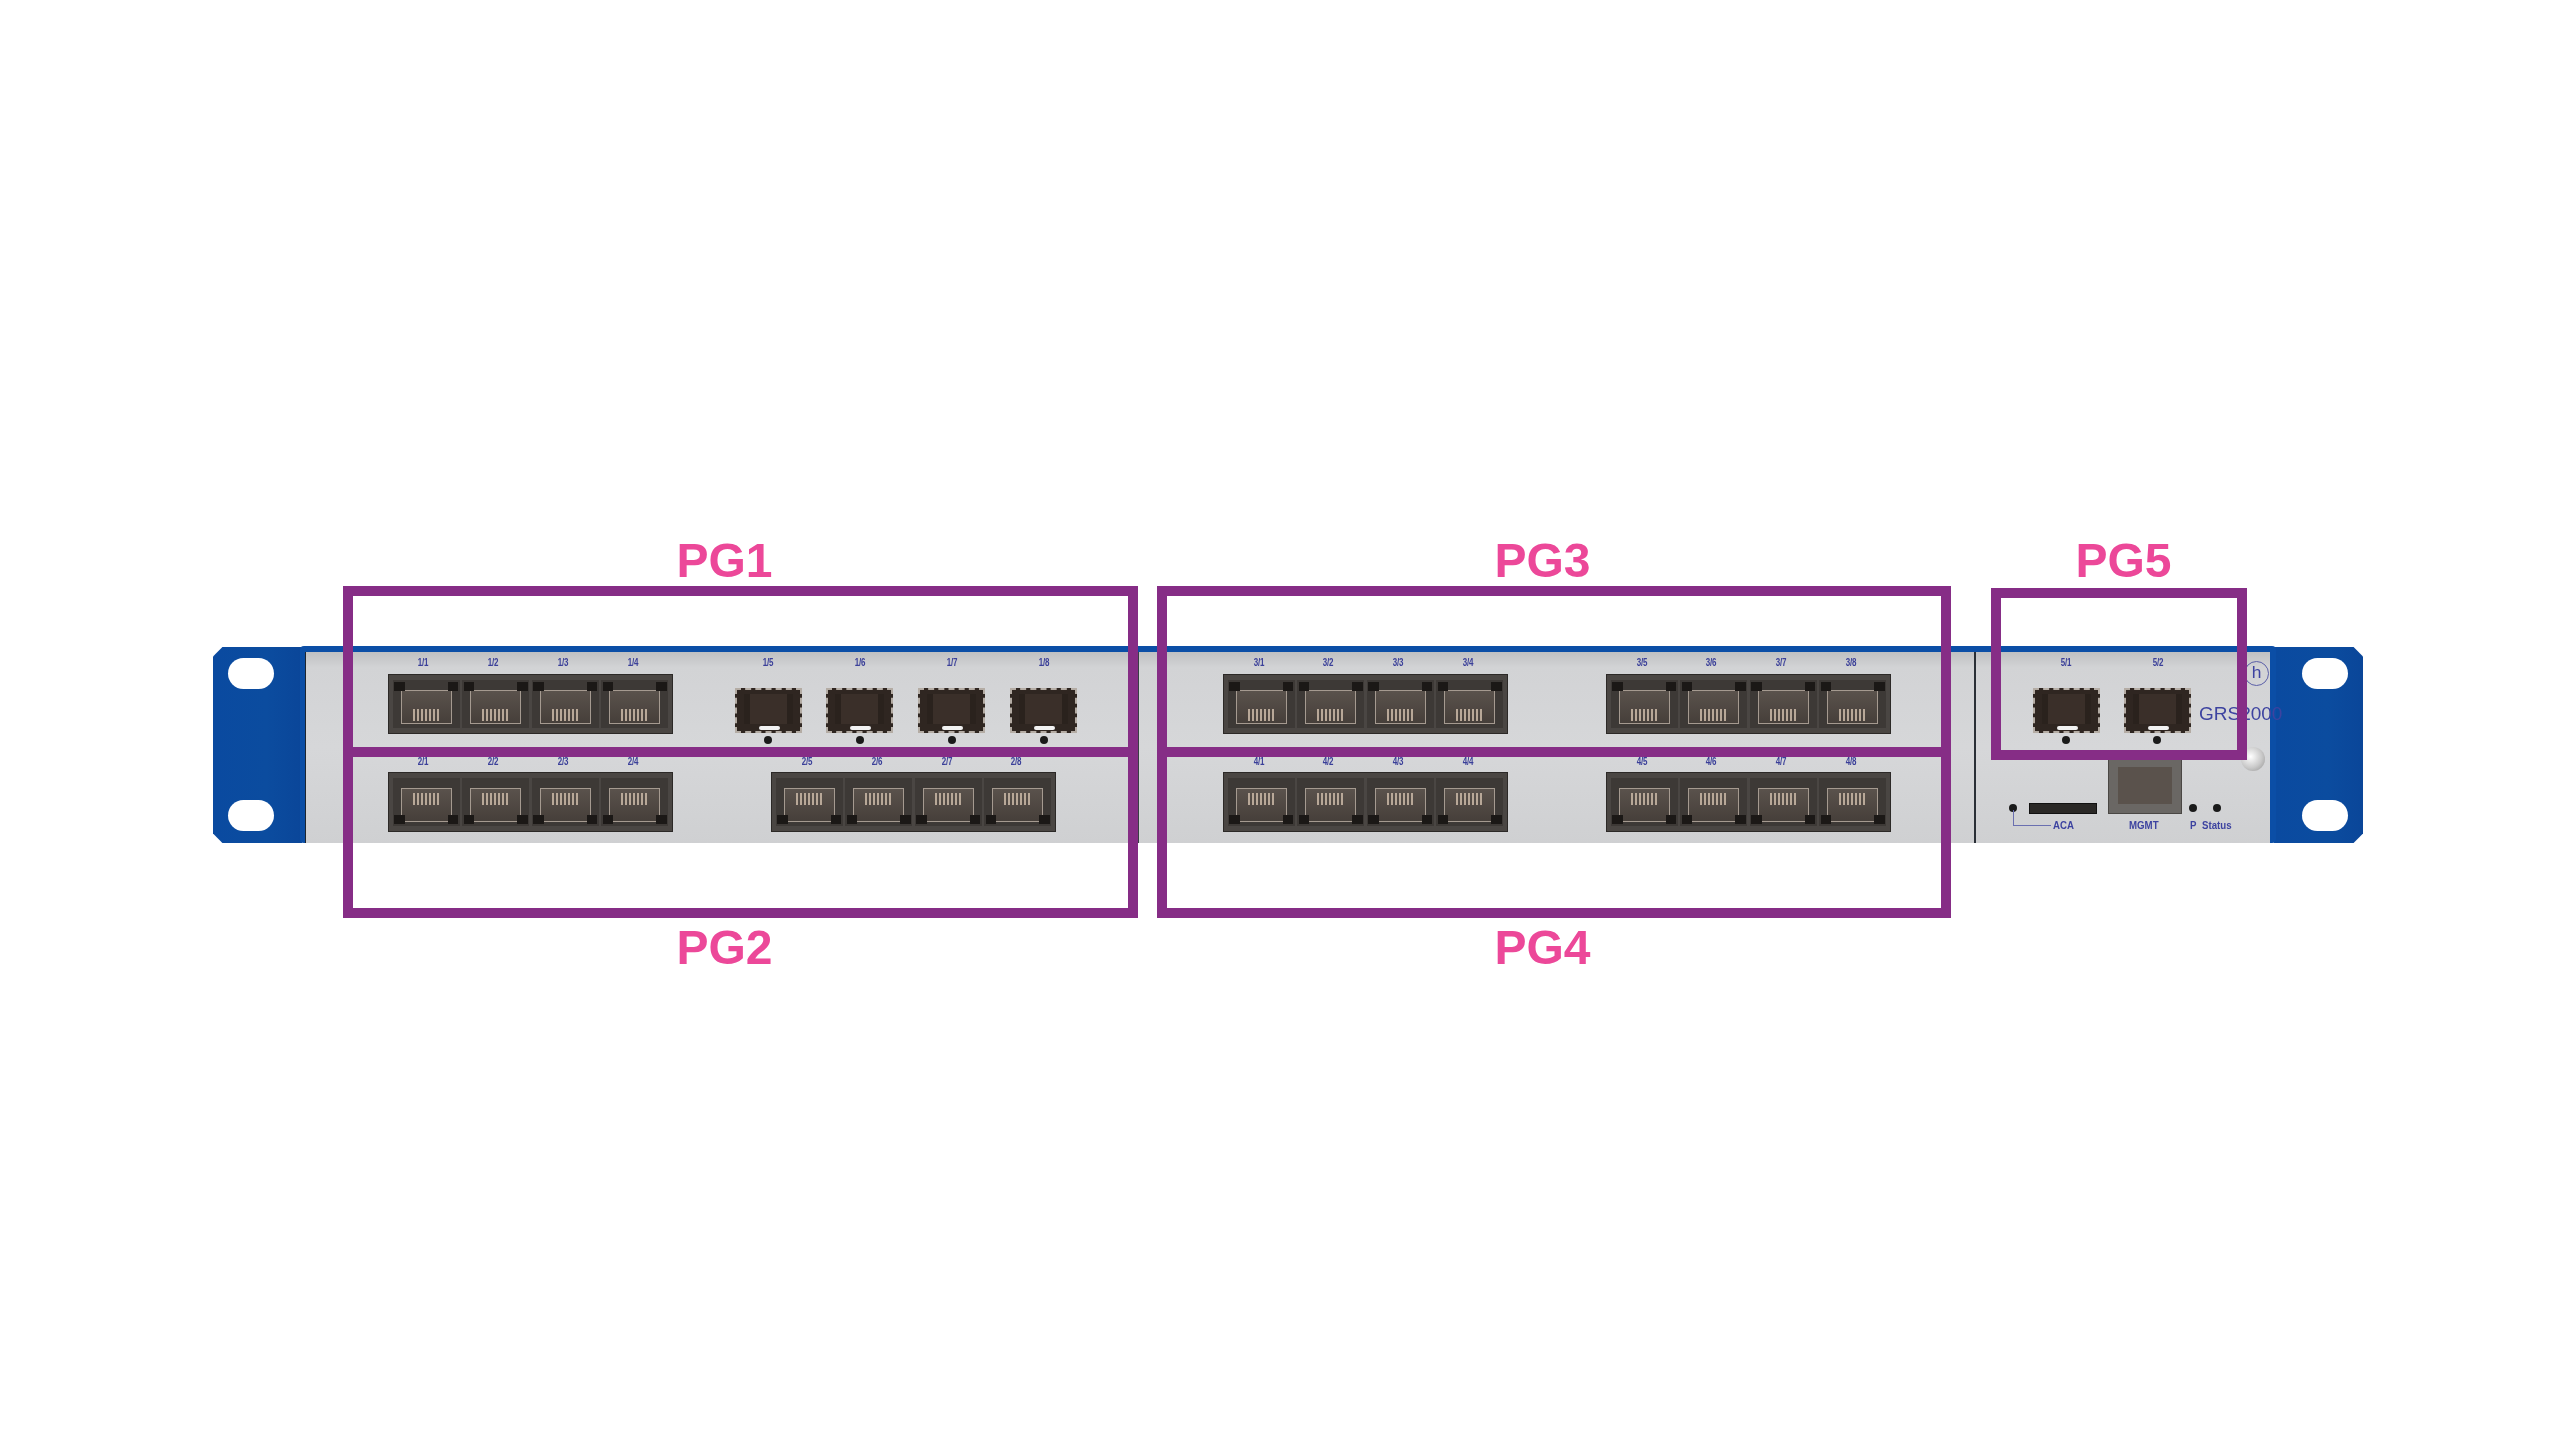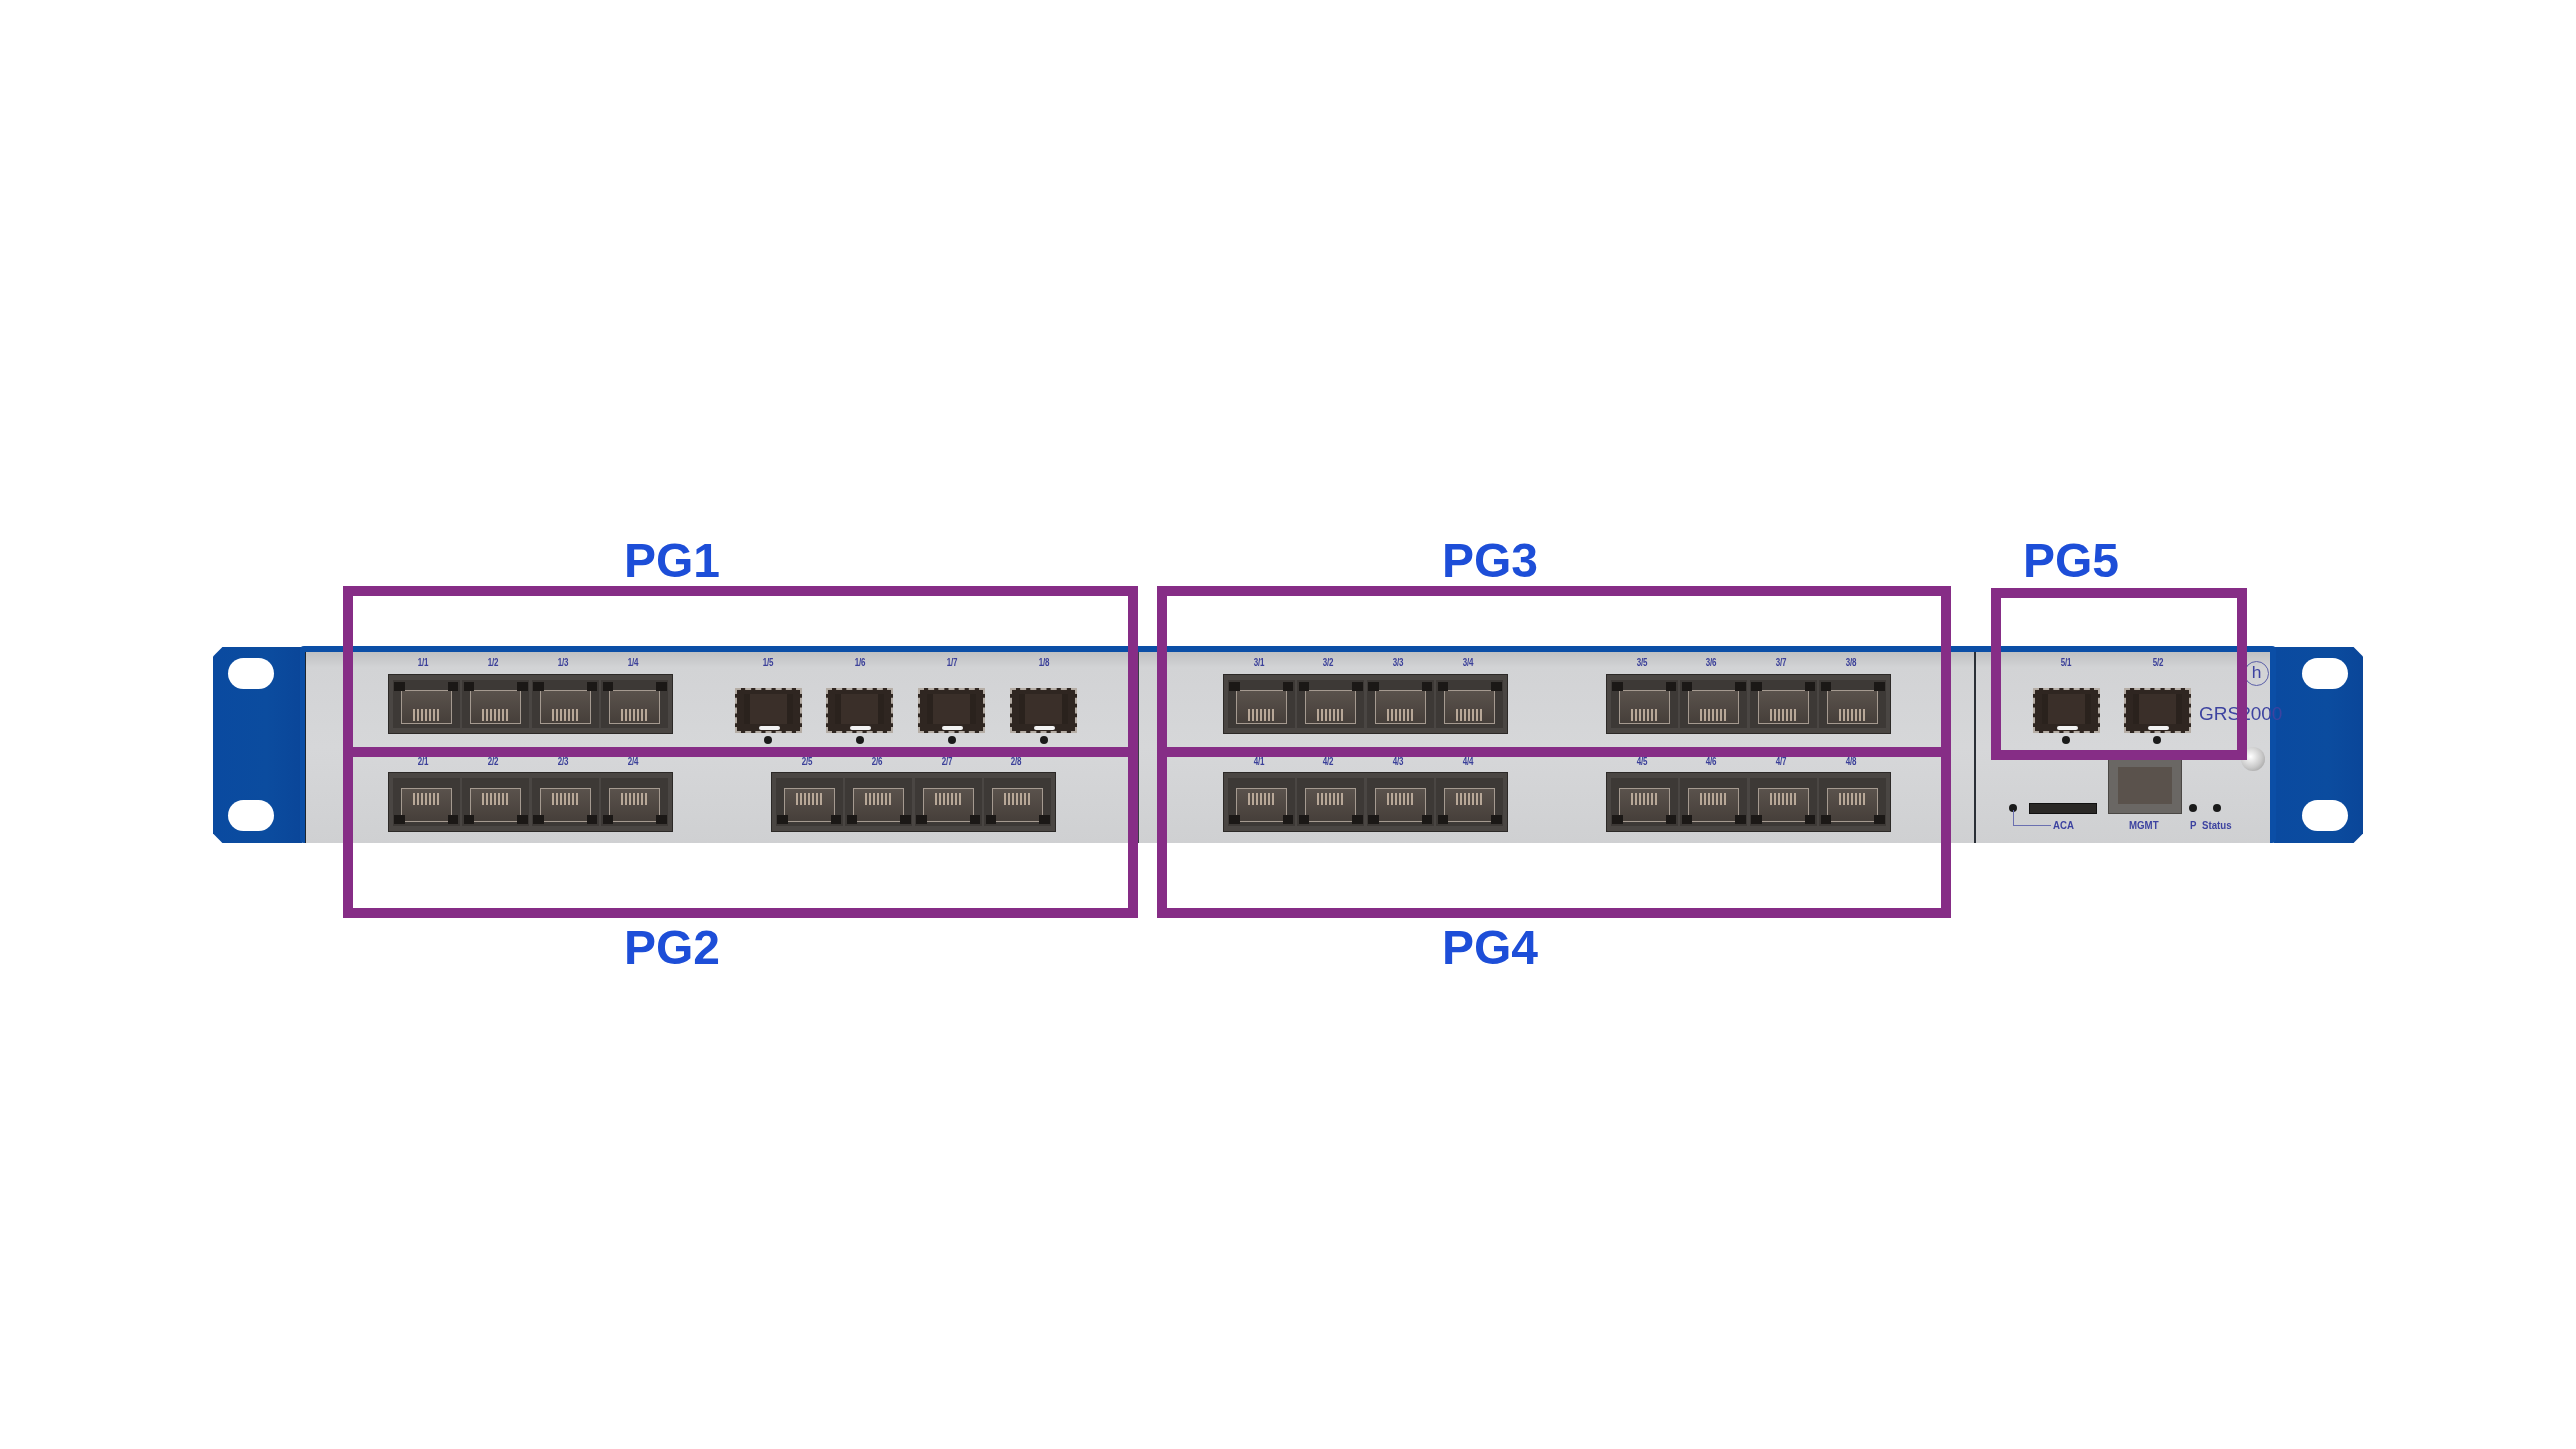--- a/index.html
+++ b/index.html
@@ -33,21 +33,21 @@
   .rj .tab.l { left:1.3px; } .rj .tab.r { right:1.3px; }
 
   
   .sfp { position:absolute; width:67px; height:45px; background:#2f2621; border:2px dashed #b4aca4; box-sizing:border-box; }
   .sfp .inner { position:absolute; left:6.7px; right:6.7px; top:4px; bottom:6.7px; background:#3a2f29; border-left:6.7px solid #2a221d; border-right:6.7px solid #2a221d; }
   .sfp .latch { position:absolute; left:21.5px; width:21.5px; bottom:1.3px; height:4px; background:#f2f2f2; border-radius:2px; }
   .led { position:absolute; width:8px; height:8px; border-radius:50%; background:#1a1a1a; }
 
   
   .pgbox { position:absolute; border:10px solid #862D86; box-sizing:border-box; }
-  .pglabel { position:absolute; font-size:48px; font-weight:bold; color:#1d4ed8; width:201px; line-height:1; }
+  .pglabel { position:absolute; font-size:48px; font-weight:bold; color:#ec4899; text-align:center; width:201px; line-height:1; }
 
   .small-txt { position:absolute; font-size:11.4px; font-weight:bold; color:#3d43a0; transform:scaleX(0.85); transform-origin:left center; }
   .model { position:absolute; left:2199px; top:703px; font-size:19px; color:#3d43a0; }
   .logo { position:absolute; left:2244px; top:661px; width:23px; height:23px; border:1.3px solid #5b5fa8; border-radius:50%; color:#3d43a0; font-size:17.4px; text-align:center; line-height:20px; }
   .screw { position:absolute; left:2241px; top:747px; width:24px; height:24px; border-radius:50%; background:radial-gradient(circle at 40% 40%,#ffffff,#c9c9c9 55%,#8f8f8f); }
   .mgmt { position:absolute; left:2108px; top:759px; width:74px; height:55px; background:#6a6764; border:1.3px solid #4a4744; box-sizing:border-box; }
   .mgmt .cav { position:absolute; left:9.4px; right:9.4px; top:6.7px; bottom:9.4px; background:#5a524c; }
   .aca-slot { position:absolute; left:2029px; top:803px; width:68px; height:10.7px; background:#2a2826; border:1.3px solid #111; box-sizing:border-box; }
   .aca-line { position:absolute; left:2013px; top:810px; width:0.7px; height:14.8px; background:#6a6fb0; }
   .aca-line2 { position:absolute; left:2013px; top:825px; width:38px; height:0.7px; background:#6a6fb0; }

